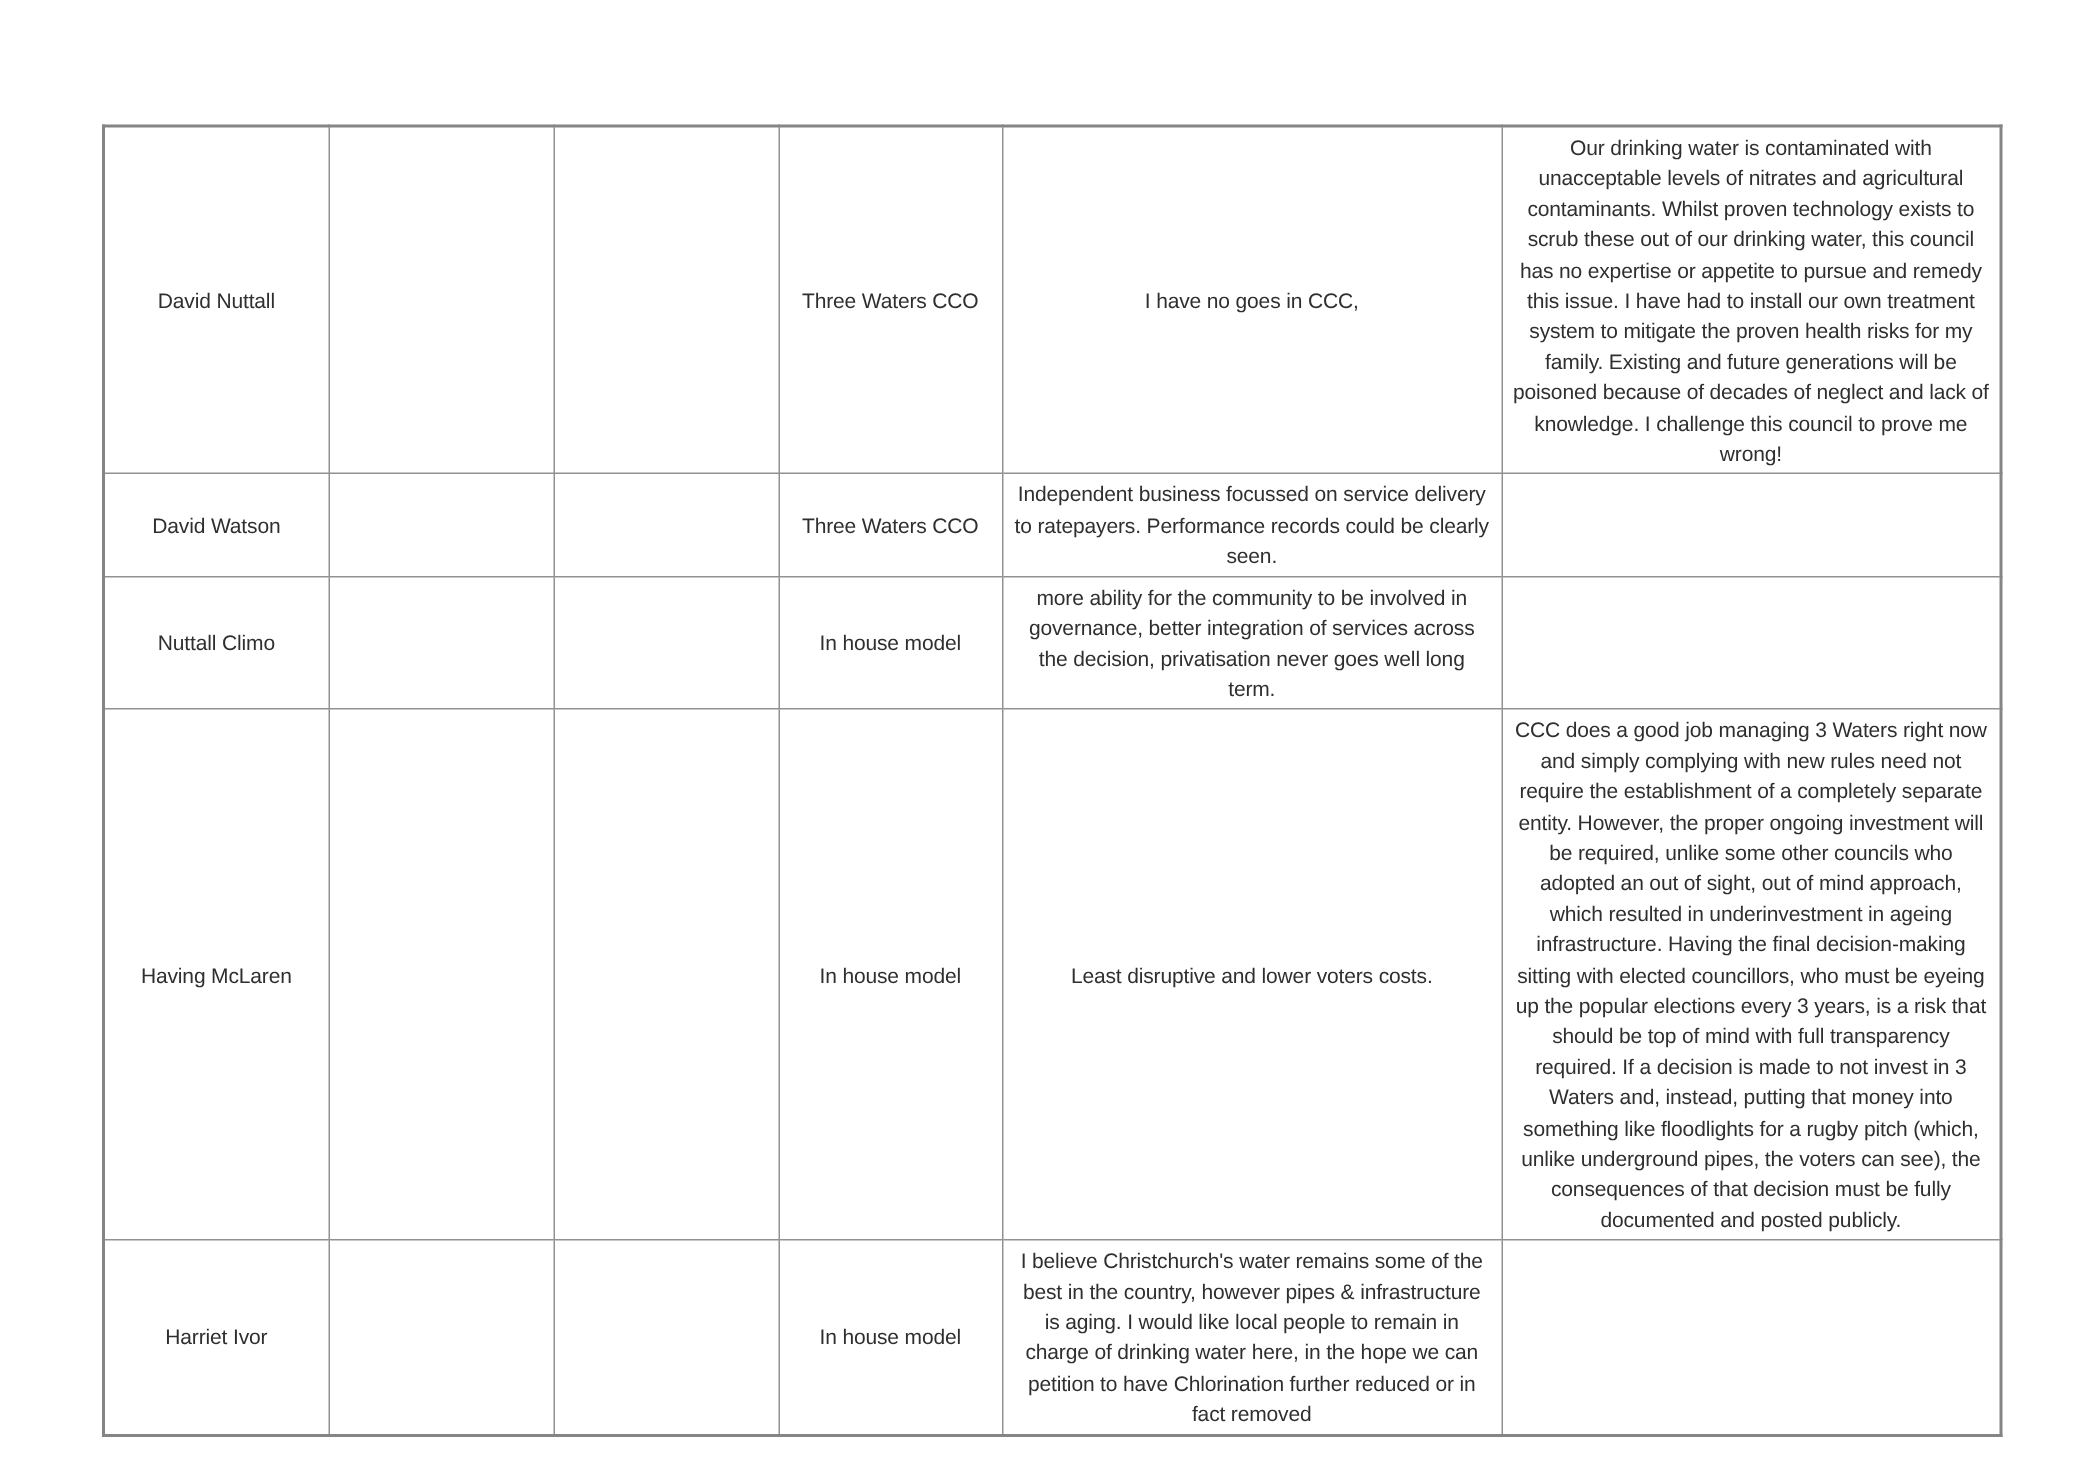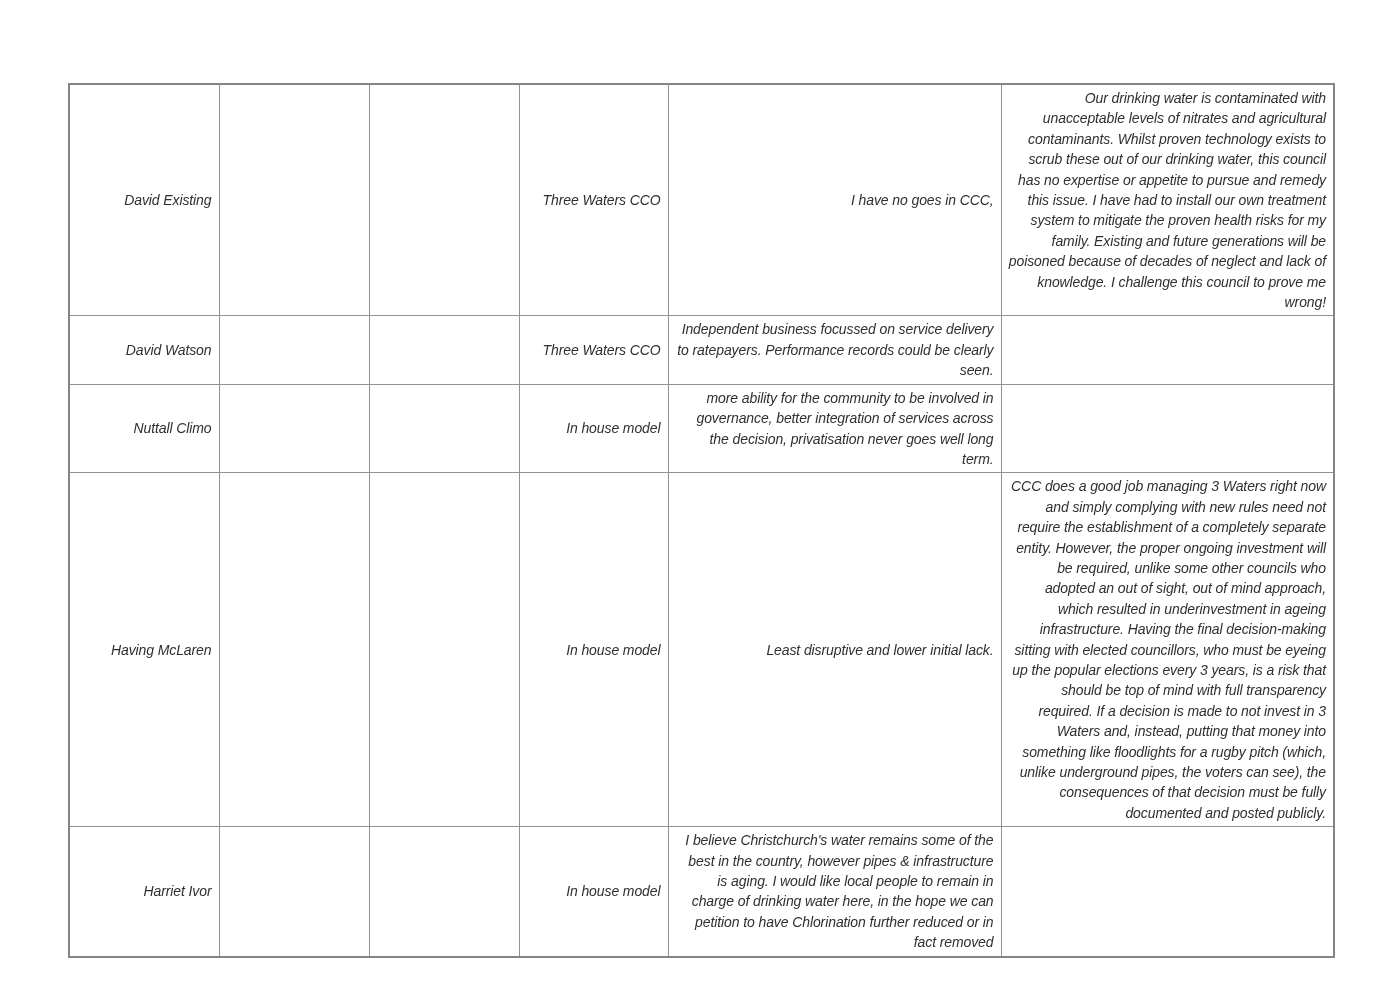--- a/index.html
+++ b/index.html
@@ -31,22 +31,21 @@
     line-height: 20.4px;
     letter-spacing: -0.1px;
     color: #2f2f2f;
   }
   table.submissions td {
     border: 1px solid #919191;
     vertical-align: middle;
     padding: 3px 7px;
     overflow: hidden;
     word-wrap: break-word;
-    text-align: right;
-    font-style: italic;
+    text-align: center;
   }
   col.c-name   { width: 150px; }
   col.c-b      { width: 150px; }
   col.c-c      { width: 150px; }
   col.c-model  { width: 149px; }
   col.c-comment{ width: 333px; }
   col.c-ext    { width: 333px; }
   tr.r1 { height: 215px; }
   tr.r2 { height: 52px; }
   tr.r3 { height: 70px; }
@@ -62,21 +61,21 @@
       <colgroup>
         <col class="c-name">
         <col class="c-b">
         <col class="c-c">
         <col class="c-model">
         <col class="c-comment">
         <col class="c-ext">
       </colgroup>
       <tbody>
         <tr class="r1">
-          <td>David Existing</td>
+          <td>David Nuttall</td>
           <td></td>
           <td></td>
           <td>Three Waters CCO</td>
           <td>I have no goes in CCC,</td>
           <td>Our drinking water is contaminated with unacceptable levels of nitrates and agricultural contaminants. Whilst proven technology exists to scrub these out of our drinking water, this council has no expertise or appetite to pursue and remedy this issue. I have had to install our own treatment system to mitigate the proven health risks for my family. Existing and future generations will be poisoned because of decades of neglect and lack of knowledge. I challenge this council to prove me wrong!</td>
         </tr>
         <tr class="r2">
           <td>David Watson</td>
           <td></td>
           <td></td>
@@ -90,21 +89,21 @@
           <td></td>
           <td>In house model</td>
           <td>more ability for the community to be involved in governance, better integration of services across the decision, privatisation never goes well long term.</td>
           <td></td>
         </tr>
         <tr class="r4">
           <td>Having McLaren</td>
           <td></td>
           <td></td>
           <td>In house model</td>
-          <td>Least disruptive and lower initial lack.</td>
+          <td>Least disruptive and lower voters costs.</td>
           <td>CCC does a good job managing 3 Waters right now and simply complying with new rules need not require the establishment of a completely separate entity. However, the proper ongoing investment will be required, unlike some other councils who adopted an out of sight, out of mind approach, which resulted in underinvestment in ageing infrastructure. Having the final decision-making sitting with elected councillors, who must be eyeing up the popular elections every 3 years, is a risk that should be top of mind with full transparency required. If a decision is made to not invest in 3 Waters and, instead, putting that money into something like floodlights for a rugby pitch (which, unlike underground pipes, the voters can see), the consequences of that decision must be fully documented and posted publicly.</td>
         </tr>
         <tr class="r5">
           <td>Harriet Ivor</td>
           <td></td>
           <td></td>
           <td>In house model</td>
           <td>I believe Christchurch's water remains some of the best in the country, however pipes &amp; infrastructure is aging. I would like local people to remain in charge of drinking water here, in the hope we can petition to have Chlorination further reduced or in fact removed</td>
           <td></td>
         </tr>

